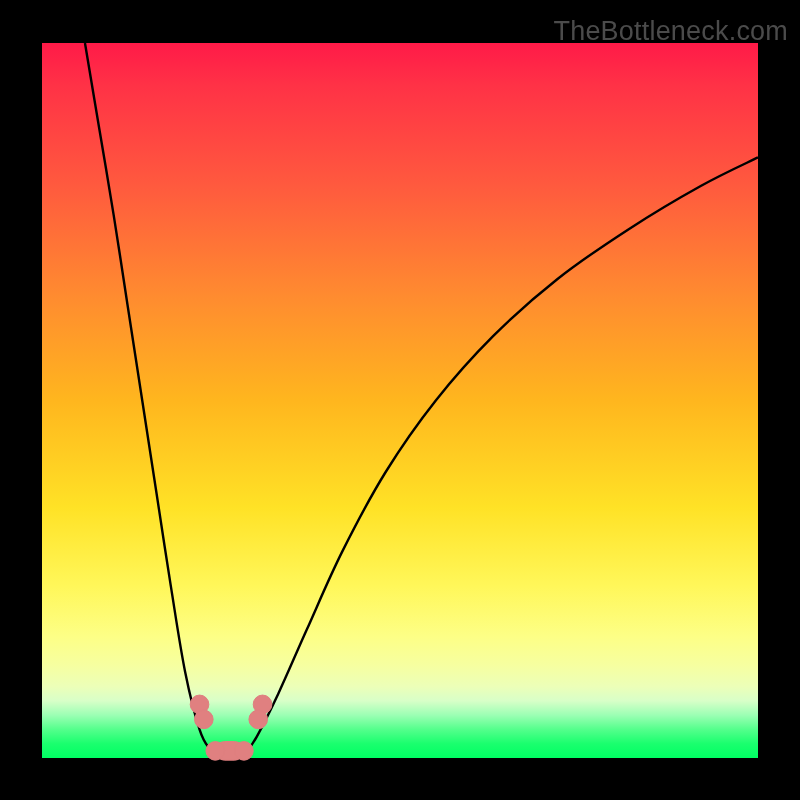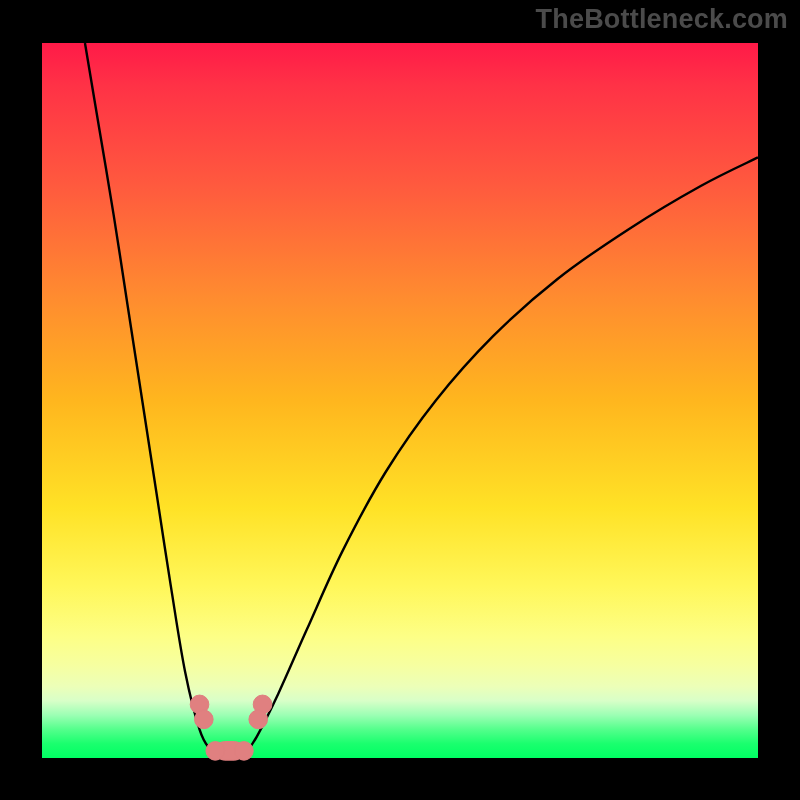--- a/index.html
+++ b/index.html
@@ -38,26 +38,26 @@
       #f6ffa0 87%,
       #ecffb8 90%,
       #d8ffc8 92%,
       #9cffb4 94%,
       #54ff8c 96%,
       #1aff6e 98%,
       #00ff63 100%);
   }
   .watermark {
     position: absolute;
-    top: 4px;
+    top: 16px;
     right: 12px;
     color: #4b4b4b;
     font-size: 27px;
     letter-spacing: 0.2px;
-    font-weight: 700;
+    font-weight: 400;
   }
   svg.curves {
     position: absolute;
     left: 0;
     top: 0;
     width: 716px;
     height: 715px;
     overflow: visible;
   }
   .curve {

